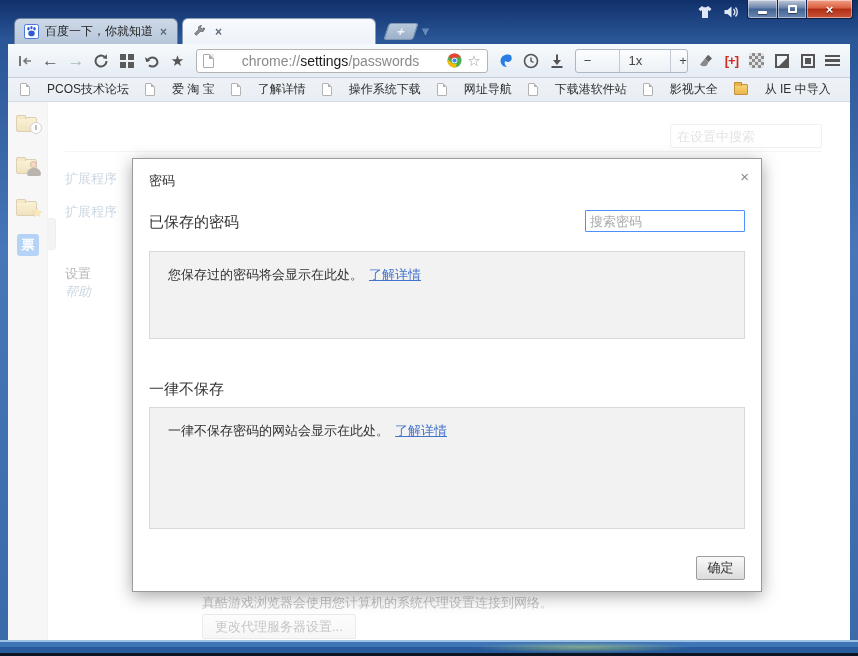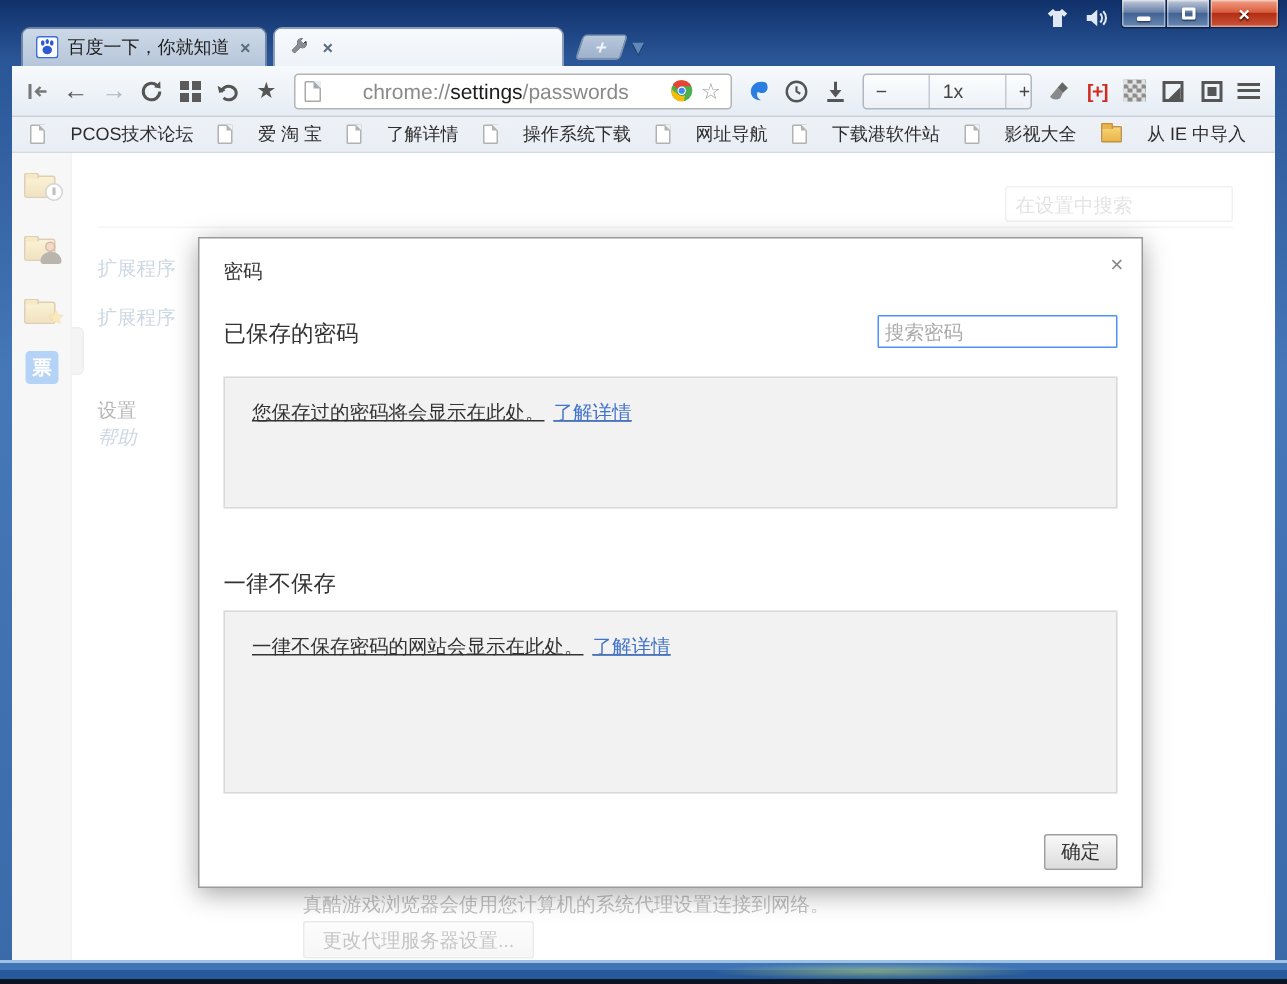--- a/index.html
+++ b/index.html
@@ -121,21 +121,21 @@
   .dialog { position:absolute; left:124px; top:56px; width:630px; height:434px; background:#fff;
             border:1px solid #9a9a9a; box-shadow:0 4px 16px rgba(0,0,0,.35); font-size:13px; color:#333; }
   .dlg-title { position:absolute; left:16px; top:13px; font-size:13px; color:#333; }
   .dlg-close { position:absolute; right:12px; top:9px; font-size:15px; color:#8a8a8a; cursor:default; }
   .sec-head { position:absolute; left:16px; font-size:15px; color:#333; }
   .head-saved { top:54px; }
   .head-never { top:221px; }
   .dlg-search { position:absolute; right:16px; top:51px; width:160px; height:22px; border:1px solid #4d90fe; border-radius:1px;
                 padding:0 4px; font-size:13px; color:#333; outline:none; }
   .dlg-search::placeholder { color:#aaa; }
-  .empty-box { position:absolute; left:16px; right:16px; background:#f2f2f2; border:1px solid #d9d9d9; padding:14px 18px;text-decoration:underline; }
+  .empty-box { position:absolute; left:16px; right:16px; background:#f2f2f2; border:1px solid #d9d9d9; padding:14px 18px; }
   .box-saved { top:92px; height:88px; }
   .box-never { top:248px; height:122px; }
   .empty-text { color:#333; }
   .learn-link { color:#4374cc; text-decoration:underline; margin-left:6px; cursor:pointer; }
   .dlg-ok { position:absolute; right:16px; top:397px; width:49px; height:24px; font-size:13px; color:#333;
             background:linear-gradient(180deg,#f9f9f9,#dcdcdc); border:1px solid #9d9d9d; border-radius:2px; }
 
   
   .bottom-frame { position:absolute; left:0; right:0; bottom:0; height:16px;
       background:linear-gradient(180deg,#9ec2e4 0 2px,#3f74b6 2px 7px,#275a9b 7px 13px,#0b1524 13px 100%); }

